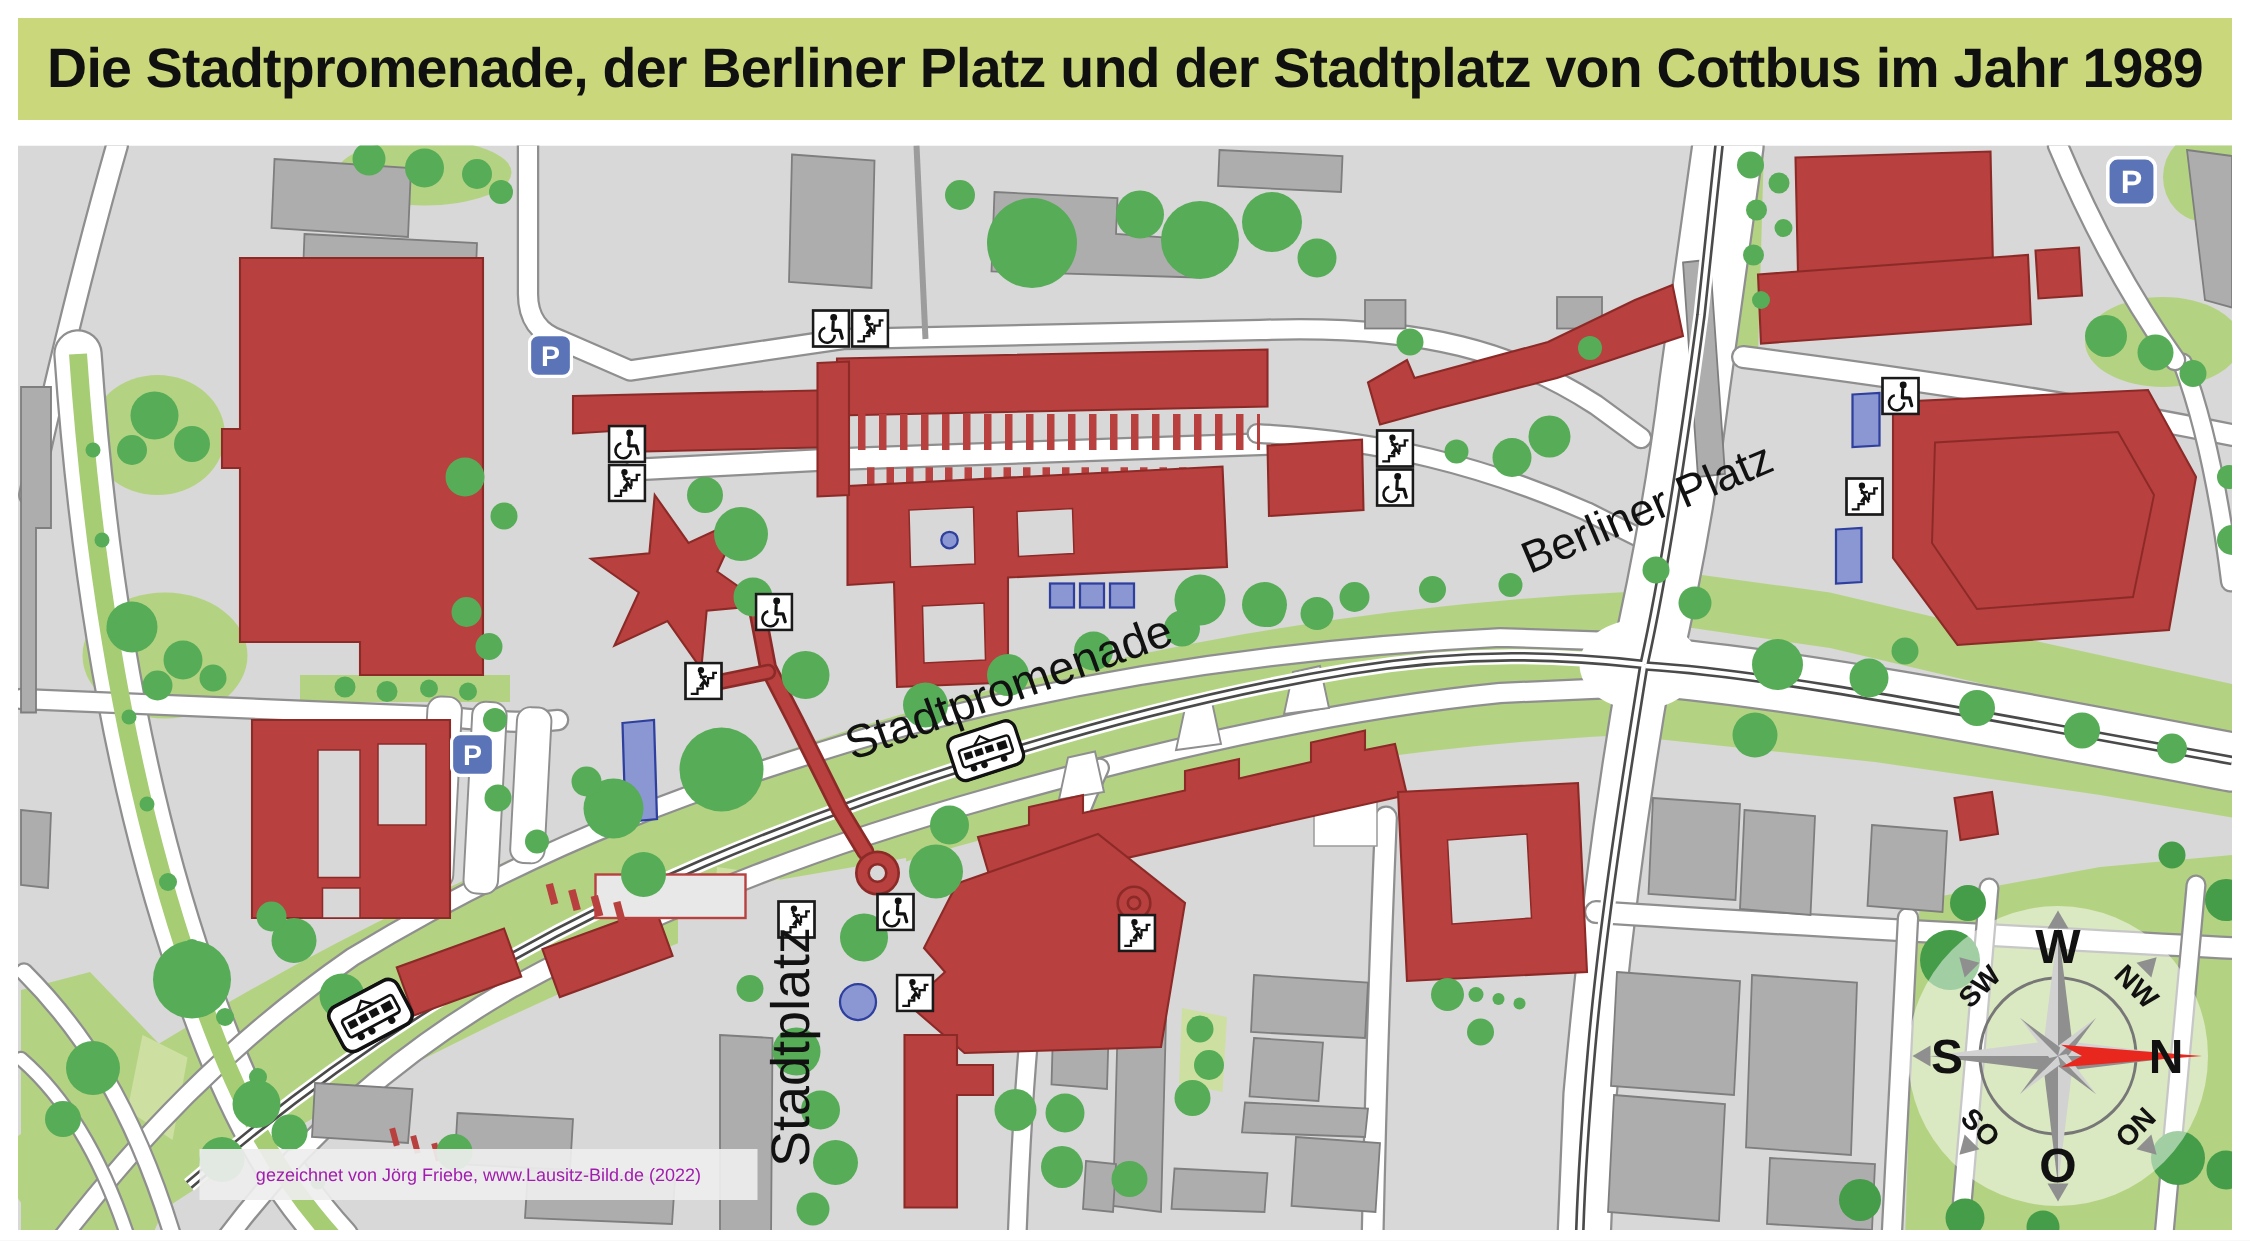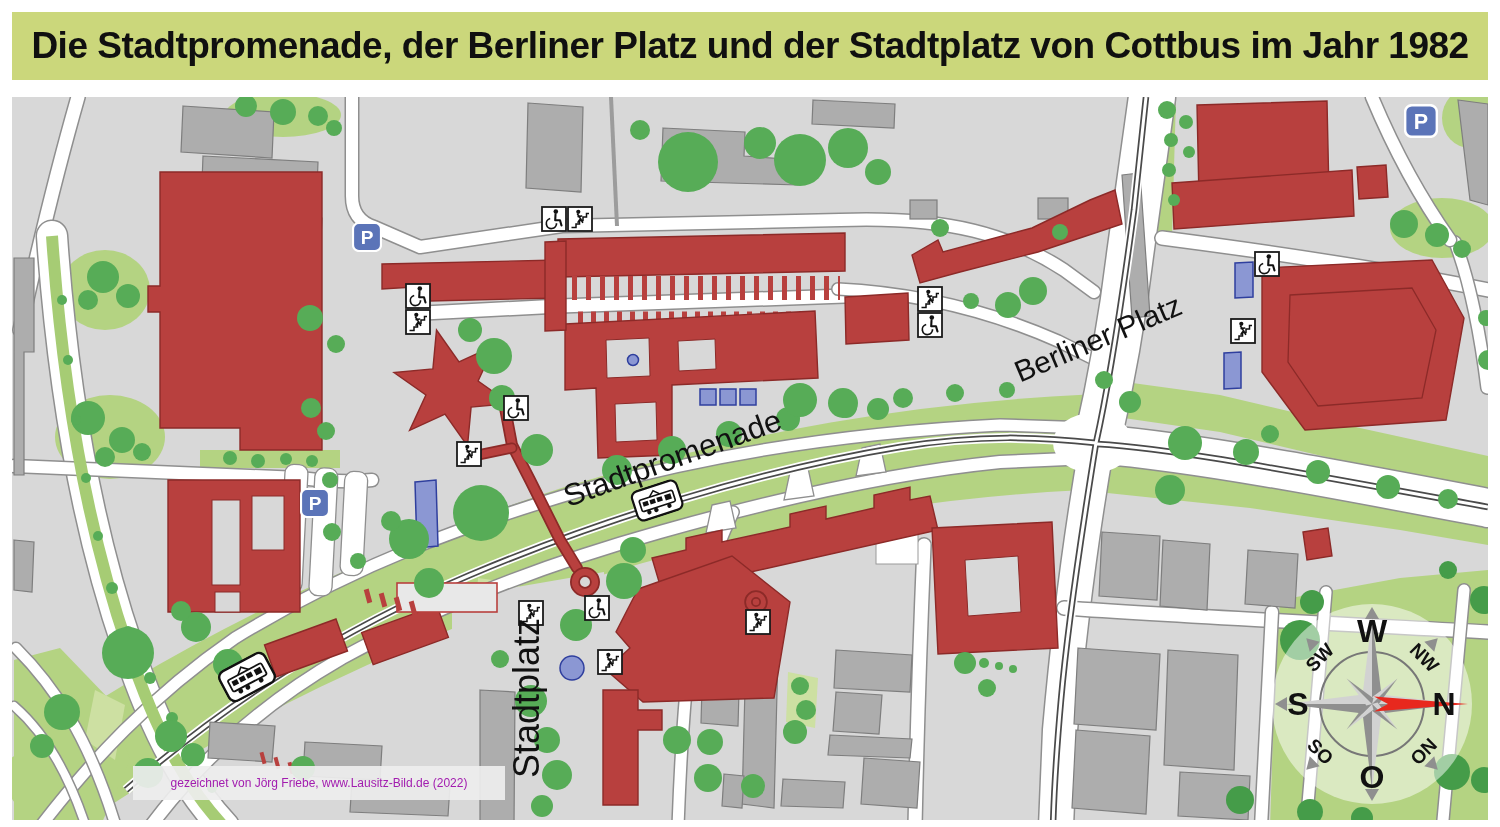--- a/index.html
+++ b/index.html
@@ -27,21 +27,21 @@
   #attribution-box{position:absolute;left:133px;top:766px;width:372px;height:34px;
     background:rgba(238,238,238,0.92);display:flex;align-items:center;justify-content:center;}
   #attribution-box .a{font-size:12px;color:#a21caf;white-space:nowrap;}
 </style>
 </head>
 <body>
 
 <div id="stage">
 
   <div id="title-banner">
-    <span class="t">Die Stadtpromenade, der Berliner Platz und der Stadtplatz von Cottbus im Jahr 1982</span>
+    <span class="t">Die Stadtpromenade, der Berliner Platz und der Stadtplatz von Cottbus im Jahr 1989</span>
   </div>
 
   <div id="map-wrap">
   <svg width="1476" height="723" viewBox="12 97 1476 723" xmlns="http://www.w3.org/2000/svg">
     <defs>
       <path id="rA" d="M 78,97 C 60,160 40,240 20,330"></path>
       <path id="rB" d="M 52,236 C 62,380 84,520 128,648 C 158,738 188,788 224,827"></path>
       <path id="rC" d="M 14,466 L 300,478 C 335,482 355,482 372,480"></path>
       <path id="rD" d="M 352,97 L 352,196 Q 352,220 374,227 L 420,247 L 562,226 L 840,220 C 950,216 1012,236 1064,270 L 1094,292"></path>
       <path id="rE" d="M 424,313 L 560,306 L 845,296"></path>

